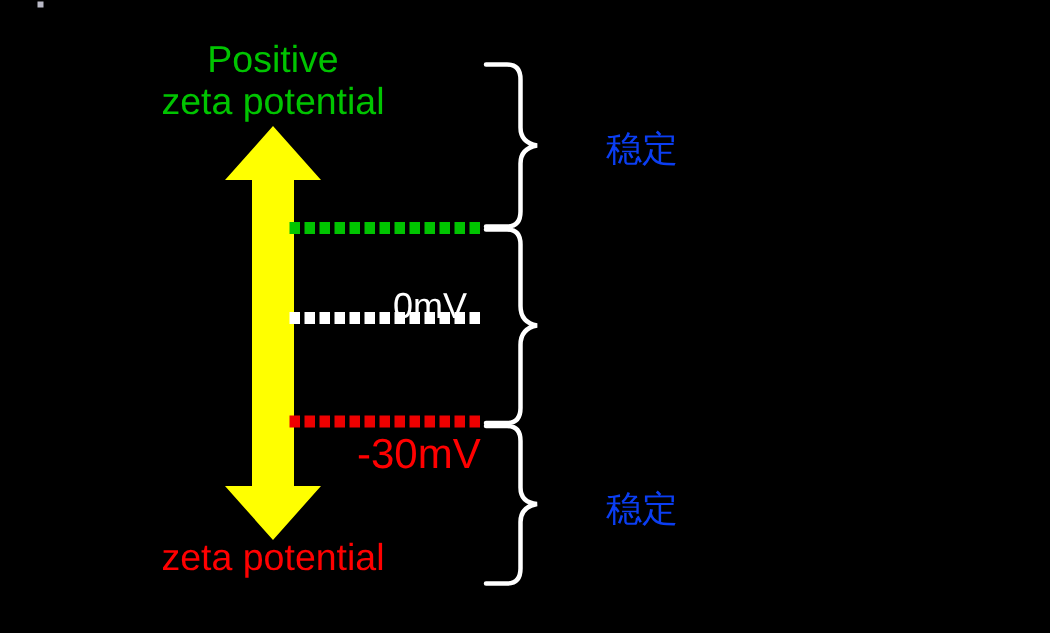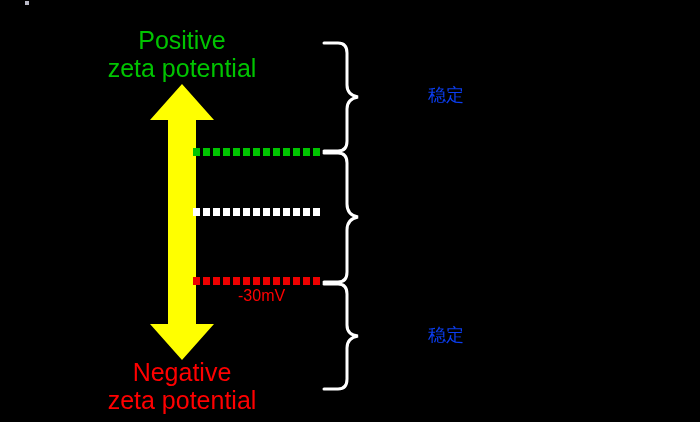--- a/index.html
+++ b/index.html
@@ -58,31 +58,30 @@
   .mv-zero {
     left: 262px;
     top: 192px;
     color: #ffffff;
     font-size: 24px;
   }
   .mv-minus {
     left: 238px;
     top: 287px;
     color: #ff0000;
-    font-size: 16px;
+    font-size: 28px;
   }
 
   
   .cn {
     position: absolute;
     color: #0b3ef2;
-    font-size: 18px;
+    font-size: 24px;
     white-space: nowrap;
     font-family: "DejaVu Sans", sans-serif;
-    margin-left: 24px;
   }
   .cn-top    { left: 404px; top: 83px;  }
   .cn-middle { left: 419px; top: 200px; }
   .cn-bottom { left: 404px; top: 323px; }
 
   
   .dotline {
     position: absolute;
     left: 193px;
     width: 130px;
@@ -127,21 +126,20 @@
 <div id="stage">
 
   <div class="artifact"></div>
 
   <div class="lbl pos-label">
     <div>Positive</div>
     <div>zeta potential</div>
   </div>
 
   <div class="lbl neg-label">
-    <div>Negative</div>
     <div>zeta potential</div>
   </div>
 
   <svg class="arrow-svg" viewBox="0 0 72 280" preserveAspectRatio="none">
     <polygon points="36,2 68,38 50,38 50,242 68,242 36,278 4,242 22,242 22,38 4,38" fill="#ffff00"></polygon>
   </svg>
 
   <div class="dotline dot-green">
     <i style="left:0px"></i>
       <i style="left:10px"></i>
@@ -181,20 +179,21 @@
       <i style="left:50px"></i>
       <i style="left:60px"></i>
       <i style="left:70px"></i>
     <i style="left:80px"></i>
       <i style="left:90px"></i>
       <i style="left:100px"></i>
       <i style="left:110px"></i>
     <i style="left:120px"></i>
   </div>
 
+  <div class="lbl mv-zero">0mV</div>
   <div class="lbl mv-minus">-30mV</div>
 
   <svg class="brace-svg brace-top" viewBox="0 0 40 114" preserveAspectRatio="none">
     <path d="M4,3 L18,3 Q27,3 27,13 L27,45 Q27,55 38,57 Q27,59 27,69 L27,101 Q27,111 18,111 L4,111" fill="none" stroke="#ffffff" stroke-width="3" stroke-linecap="round"></path>
   </svg>
   <svg class="brace-svg brace-middle" viewBox="0 0 40 135" preserveAspectRatio="none">
     <path d="M4,3 L18,3 Q27,3 27,13 L27,54 Q27,65 38,67 Q27,69 27,80 L27,122 Q27,132 18,132 L4,132" fill="none" stroke="#ffffff" stroke-width="3" stroke-linecap="round"></path>
   </svg>
   <svg class="brace-svg brace-bottom" viewBox="0 0 40 111" preserveAspectRatio="none">
     <path d="M4,3 L18,3 Q27,3 27,13 L27,44 Q27,54 38,55 Q27,57 27,67 L27,98 Q27,108 18,108 L4,108" fill="none" stroke="#ffffff" stroke-width="3" stroke-linecap="round"></path>

